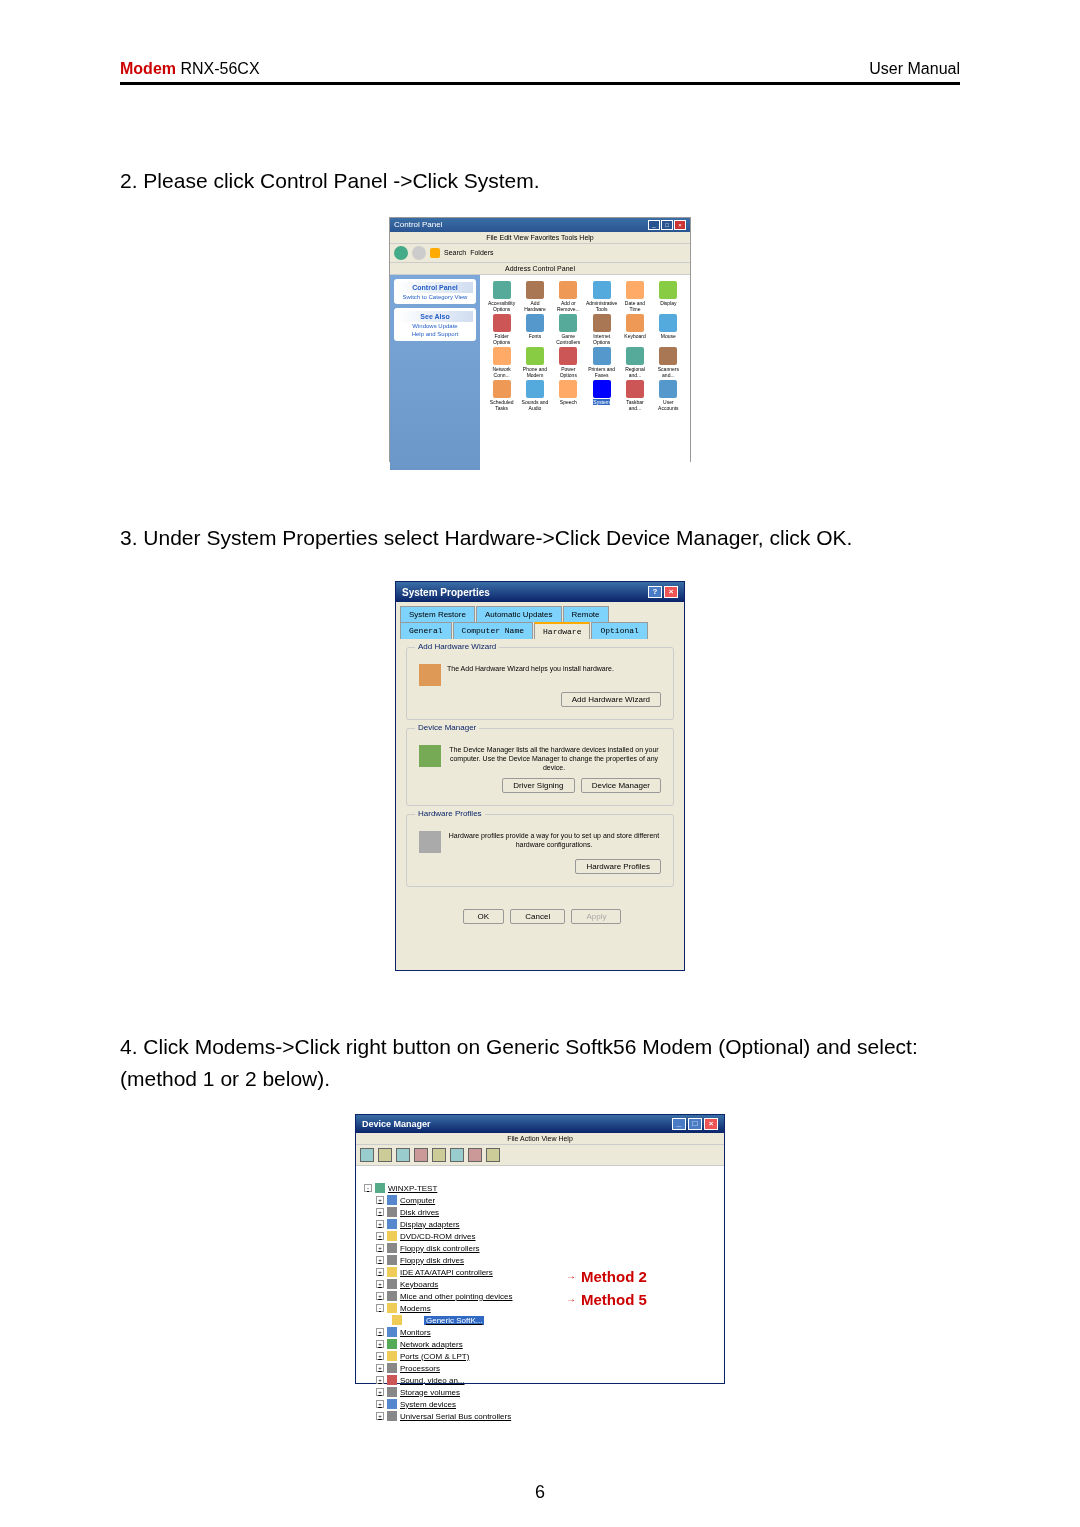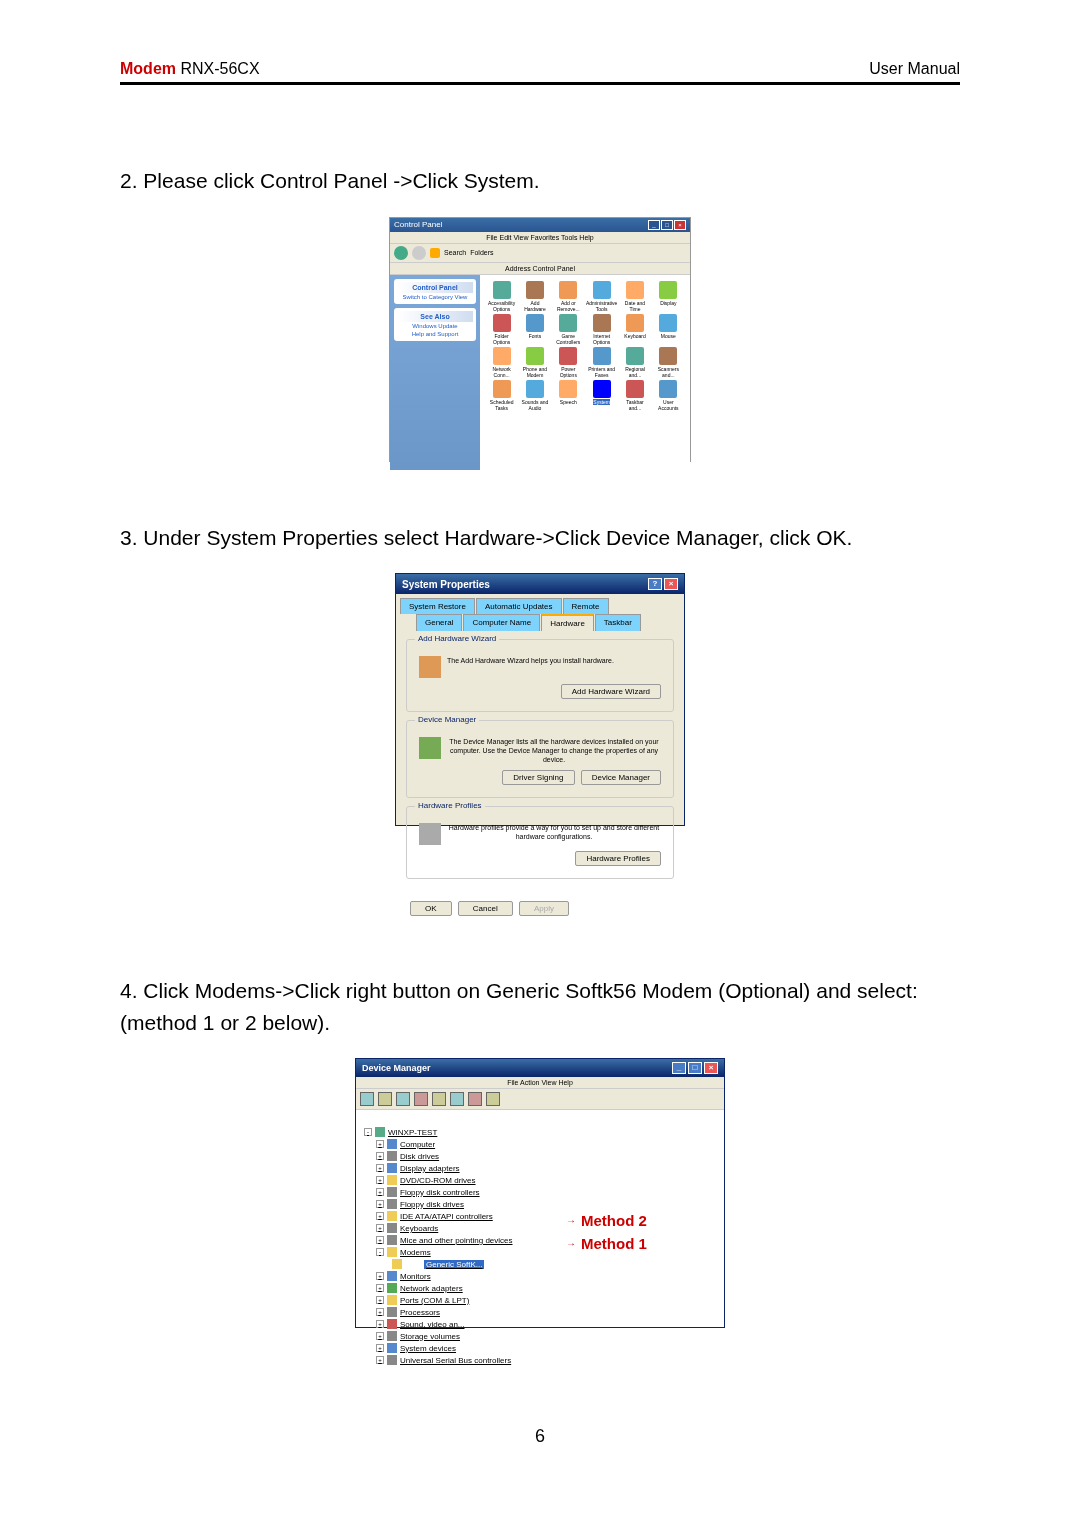--- a/index.html
+++ b/index.html
@@ -172,24 +172,25 @@
     .cp-icon-img.c4 { background: #5ad; }
     .cp-icon-img.c5 { background: #fa6; }
     .cp-icon-img.c6 { background: #8c4; }
     .cp-icon-img.c7 { background: #c55; }
     .cp-icon-img.c8 { background: #59c; }
     .cp-icon-img.selected { background: #00f; }
 
     
     .sp-window {
       width: 290px;
-      height: 253px;
+      height: 390px;
       background: #ece9d8;
       position: relative;
       border: 1px solid #0a246a;
+      margin-top: 8px;
     }
     .sp-titlebar {
       background: linear-gradient(to bottom, #3a6ea5, #0a246a);
       color: #fff;
       font-size: 10px;
       font-weight: bold;
       padding: 4px 6px;
       display: flex;
       justify-content: space-between;
       align-items: center;
@@ -220,21 +221,22 @@
       border-bottom: none;
       margin-right: 1px;
     }
     .sp-tab.active {
       background: #ece9d8;
       border-top: 2px solid #fa0;
     }
     .sp-tabs-row2 {
       display: flex;
       font-size: 8px;
-      padding: 0 20px;
+      padding: 0 4px;
+      font-family: Liberation Mono, monospace;
     }
     .sp-content {
       padding: 8px 10px;
       font-size: 8px;
     }
     .sp-section {
       border: 1px solid #ccc;
       border-radius: 3px;
       padding: 12px;
       margin-bottom: 8px;
@@ -274,21 +276,21 @@
     .sp-btn {
       display: inline-block;
       padding: 2px 10px;
       font-size: 8px;
       background: #ece9d8;
       border: 1px solid #999;
       border-radius: 2px;
       margin-left: 4px;
     }
     .sp-footer {
-      text-align: left;
+      text-align: center;
       padding: 6px 10px;
       font-size: 8px;
     }
     .sp-footer .sp-btn {
       padding: 2px 14px;
     }
     .sp-btn.disabled {
       color: #aaa;
     }
 
@@ -494,21 +496,21 @@
     </div>
     <div class="sp-tabs">
       <div class="sp-tab">System Restore</div>
       <div class="sp-tab">Automatic Updates</div>
       <div class="sp-tab">Remote</div>
     </div>
     <div class="sp-tabs-row2">
       <div class="sp-tab">General</div>
       <div class="sp-tab">Computer Name</div>
       <div class="sp-tab active">Hardware</div>
-      <div class="sp-tab">Taskbar</div>
+      <div class="sp-tab">Optional</div>
     </div>
     <div class="sp-content">
       <div class="sp-section">
         <div class="sp-section-title">Add Hardware Wizard</div>
         <div class="sp-section-body">
           <div class="sp-icon hw"></div>
           <div class="sp-text">The Add Hardware Wizard helps you install hardware.</div>
         </div>
         <div class="sp-buttons">
           <span class="sp-btn">Add Hardware Wizard</span>
@@ -664,17 +666,17 @@
         </div>
       <div class="dm-tree-item level1">
           <span class="dm-expand">+</span>
           <span class="dm-tree-icon"></span>
           <span>Universal Serial Bus controllers</span>
         </div>
     </div>
     <div class="dm-arrow" style="left:210px;top:155px">→</div>
     <div class="dm-annotation" style="left:225px;top:153px">Method 2</div>
     <div class="dm-arrow" style="left:210px;top:178px">→</div>
-    <div class="dm-annotation" style="left:225px;top:176px">Method 1</div>
+    <div class="dm-annotation" style="left:225px;top:176px">Method 5</div>
   </div>
 </div>
 
 <div class="page-number">6</div>
 
 </body></html>

